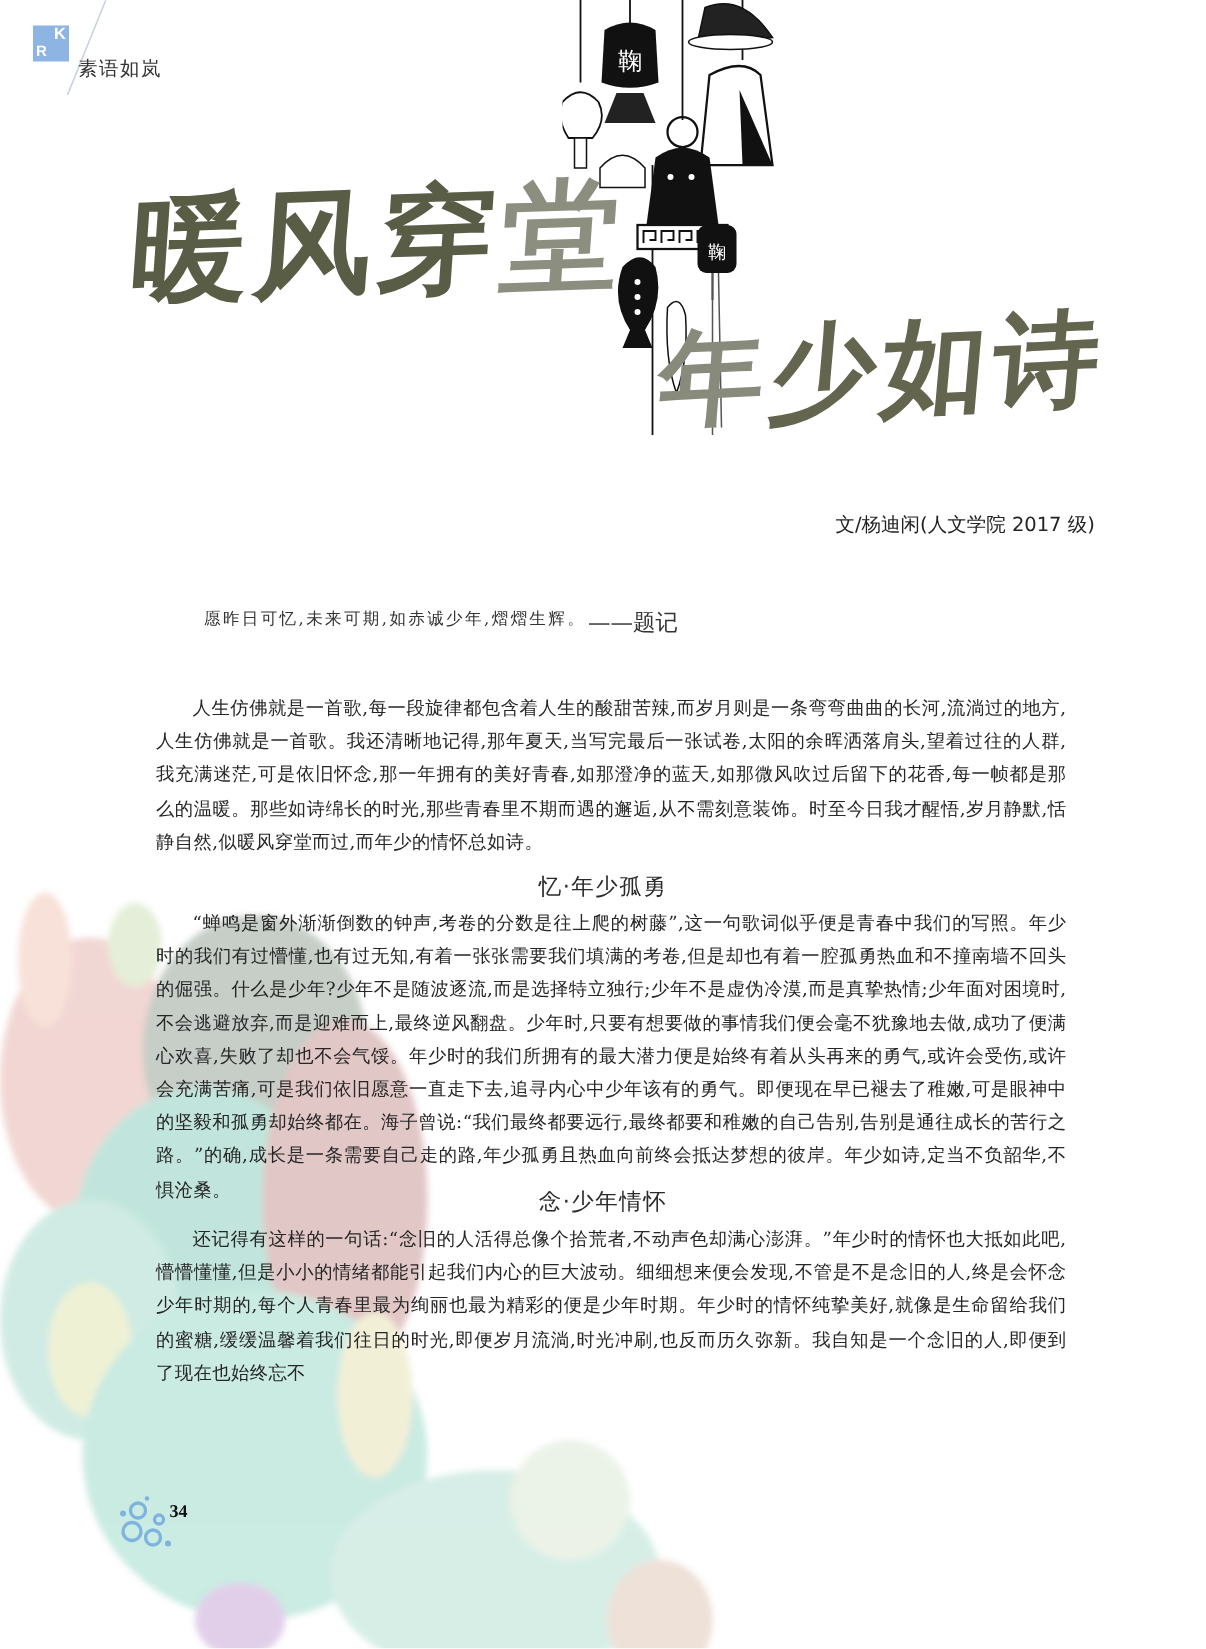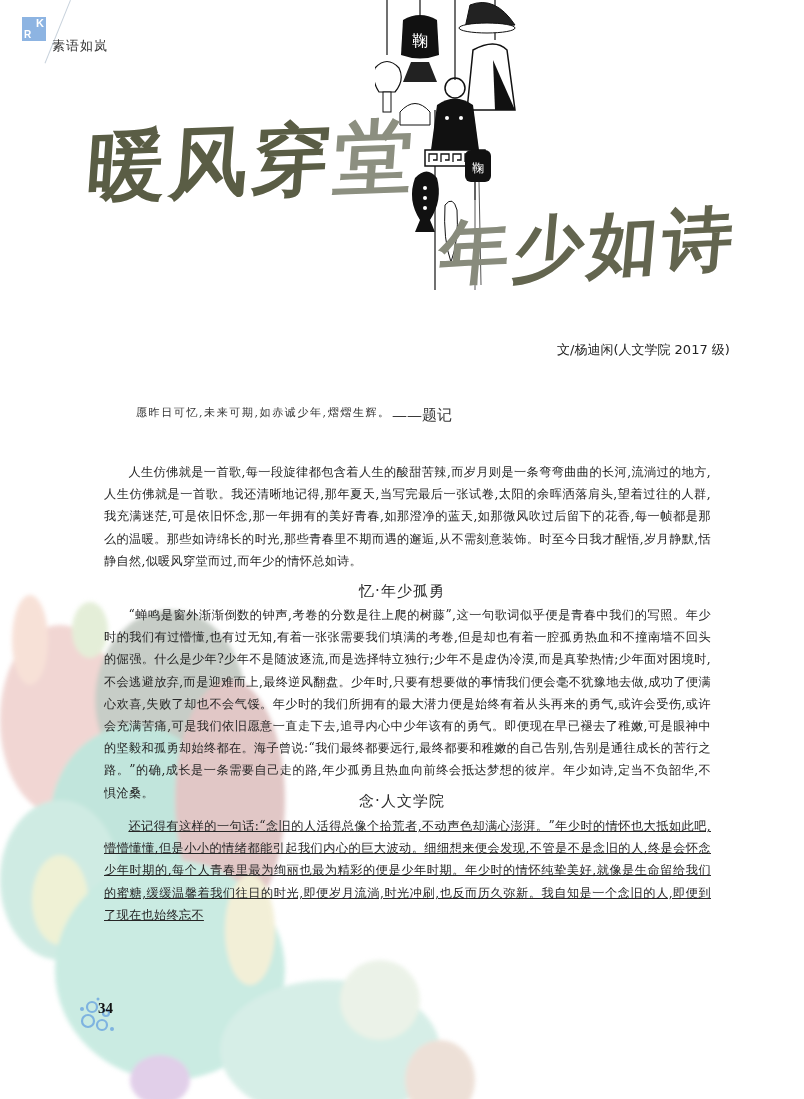--- a/index.html
+++ b/index.html
@@ -22,26 +22,26 @@
   .chimes{position:absolute;left:375px;top:0;width:150px;height:300px;}
   
   .byline{position:absolute;left:557px;top:341px;font-size:13px;font-family:"DejaVu Sans",sans-serif;color:#222;}
   
   .epigraph{position:absolute;left:136px;top:405px;font-size:11px;letter-spacing:1.6px;color:#333;font-family:"DejaVu Serif",serif;}
   .epigraph-src{position:absolute;left:392px;top:406px;font-size:15px;color:#333;}
   
   .para{position:absolute;left:104px;width:607px;font-size:12.2px;line-height:22.2px;text-align:justify;text-indent:2em;color:#262626;letter-spacing:.3px;}
   .p1{top:461px;}
   .p2{top:604px;}
-  .p3{top:815px;text-decoration:underline;}
+  .p3{top:815px;}
   .section-head{position:absolute;left:0;width:804px;text-align:center;font-size:15px;color:#2a2a2a;font-family:"DejaVu Sans",sans-serif;letter-spacing:1px;}
   .h1{top:582px;}
   .h2{top:792px;}
   
-  .page-num{position:absolute;left:98px;top:1000px;font-size:15px;font-weight:bold;color:#111;font-family:"Liberation Serif",serif;}
+  .page-num{position:absolute;left:113px;top:1000px;font-size:12px;font-weight:bold;color:#111;font-family:"Liberation Serif",serif;}
   .footer-quote{position:absolute;left:124px;top:1012px;font-size:11.5px;letter-spacing:2.3px;color:#333;}
   .swirl{position:absolute;left:78px;top:995px;width:40px;height:40px;}
   .cactus{position:absolute;left:0;top:580px;width:480px;height:519px;pointer-events:none;}
   .textlayer{position:absolute;left:0;top:0;width:804px;height:1099px;}
 </style>
 </head>
 <body>
 
 <div class="page">
 
@@ -138,21 +138,21 @@
     <div class="byline">文/杨迪闲(人文学院 2017 级)</div>
 
     <div class="epigraph">愿昨日可忆,未来可期,如赤诚少年,熠熠生辉。</div>
     <div class="epigraph-src">——题记</div>
 
     <p class="para p1" style="margin:0">人生仿佛就是一首歌,每一段旋律都包含着人生的酸甜苦辣,而岁月则是一条弯弯曲曲的长河,流淌过的地方,人生仿佛就是一首歌。我还清晰地记得,那年夏天,当写完最后一张试卷,太阳的余晖洒落肩头,望着过往的人群,我充满迷茫,可是依旧怀念,那一年拥有的美好青春,如那澄净的蓝天,如那微风吹过后留下的花香,每一帧都是那么的温暖。那些如诗绵长的时光,那些青春里不期而遇的邂逅,从不需刻意装饰。时至今日我才醒悟,岁月静默,恬静自然,似暖风穿堂而过,而年少的情怀总如诗。</p>
 
     <div class="section-head h1">忆·年少孤勇</div>
     <p class="para p2" style="margin:0">“蝉鸣是窗外渐渐倒数的钟声,考卷的分数是往上爬的树藤”,这一句歌词似乎便是青春中我们的写照。年少时的我们有过懵懂,也有过无知,有着一张张需要我们填满的考卷,但是却也有着一腔孤勇热血和不撞南墙不回头的倔强。什么是少年?少年不是随波逐流,而是选择特立独行;少年不是虚伪冷漠,而是真挚热情;少年面对困境时,不会逃避放弃,而是迎难而上,最终逆风翻盘。少年时,只要有想要做的事情我们便会毫不犹豫地去做,成功了便满心欢喜,失败了却也不会气馁。年少时的我们所拥有的最大潜力便是始终有着从头再来的勇气,或许会受伤,或许会充满苦痛,可是我们依旧愿意一直走下去,追寻内心中少年该有的勇气。即便现在早已褪去了稚嫩,可是眼神中的坚毅和孤勇却始终都在。海子曾说:“我们最终都要远行,最终都要和稚嫩的自己告别,告别是通往成长的苦行之路。”的确,成长是一条需要自己走的路,年少孤勇且热血向前终会抵达梦想的彼岸。年少如诗,定当不负韶华,不惧沧桑。</p>
 
-    <div class="section-head h2">念·人文学院</div>
+    <div class="section-head h2">念·少年情怀</div>
     <p class="para p3" style="margin:0">还记得有这样的一句话:“念旧的人活得总像个拾荒者,不动声色却满心澎湃。”年少时的情怀也大抵如此吧,懵懵懂懂,但是小小的情绪都能引起我们内心的巨大波动。细细想来便会发现,不管是不是念旧的人,终是会怀念少年时期的,每个人青春里最为绚丽也最为精彩的便是少年时期。年少时的情怀纯挚美好,就像是生命留给我们的蜜糖,缓缓温馨着我们往日的时光,即便岁月流淌,时光冲刷,也反而历久弥新。我自知是一个念旧的人,即便到了现在也始终忘不</p>
 
     <svg class="swirl" viewBox="0 0 40 40">
       <g fill="none" stroke="#7eb3e0" stroke-width="2.2">
         <circle cx="14" cy="12" r="5"></circle>
           <circle cx="10" cy="26" r="6"></circle>
           <circle cx="24" cy="30" r="5"></circle>
           <circle cx="28" cy="18" r="3"></circle>
       </g>
       <g fill="#7eb3e0">

